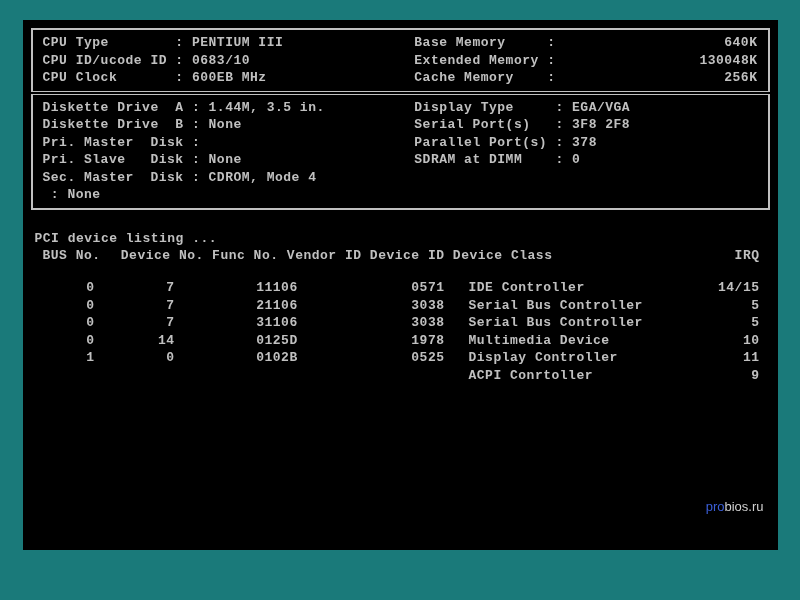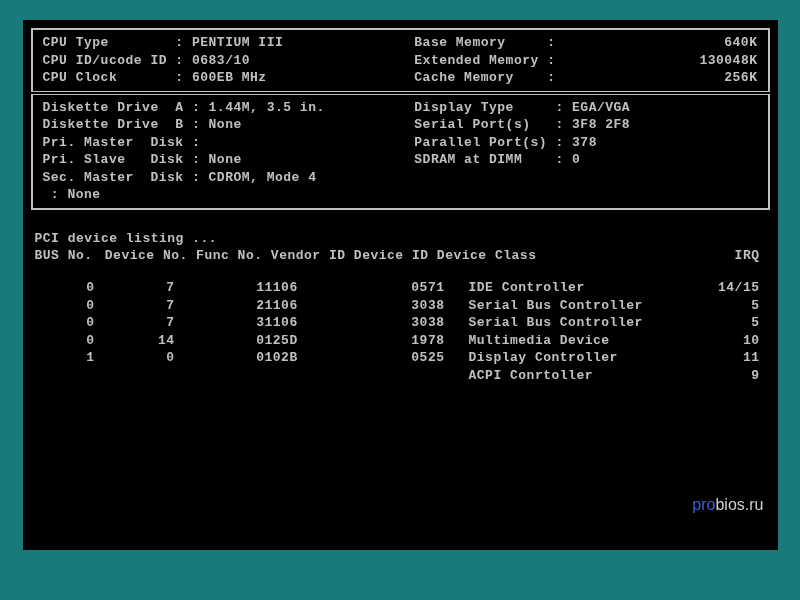--- a/index.html
+++ b/index.html
@@ -34,39 +34,39 @@
   .box.bottom { border-top: 1px solid #c0c0c0; }
   .row { display: flex; }
   .col-left { width: 52%; display: flex; }
   .col-right { width: 48%; display: flex; }
   .label { white-space: pre; }
   .sep { white-space: pre; }
   .val { white-space: pre; flex: 1; }
   .val-r { white-space: pre; text-align: right; flex: 1; }
   .pci-section { padding: 18px 4px 0 4px; }
   .pci-header { display: flex; }
-  .pci-header span { white-space: pre; }
+  .pci-header span { white-space: pre; margin-left: 8px; }
   .pci-row { display: flex; }
   .pci-row span { white-space: pre; }
   .c-bus { width: 60px; text-align: right; }
   .c-dev { width: 80px; text-align: right; }
   .c-func { width: 90px; text-align: right; }
   .c-vend { width: 90px; text-align: left; }
   .c-did { width: 90px; text-align: right; }
   .c-class { width: 210px; padding-left: 24px; text-align: left; }
   .c-irq { flex: 1; text-align: right; padding-right: 6px; }
   .h-bus { width: 62px; }
   .h-rest { flex: 1; }
   .h-irq { width: 50px; text-align: right; padding-right: 6px; }
   .watermark {
     position: absolute;
     bottom: 34px;
     right: 14px;
     font-family: sans-serif;
-    font-size: 16px;
+    font-size: 13px;
     letter-spacing: 0;
     font-weight: normal;
   }
   .watermark .p1 { color: #3b5fd9; }
   .watermark .p2 { color: #d0d0d0; }
 </style>
 </head>
 <body>
 
 <div class="bios-screen">

